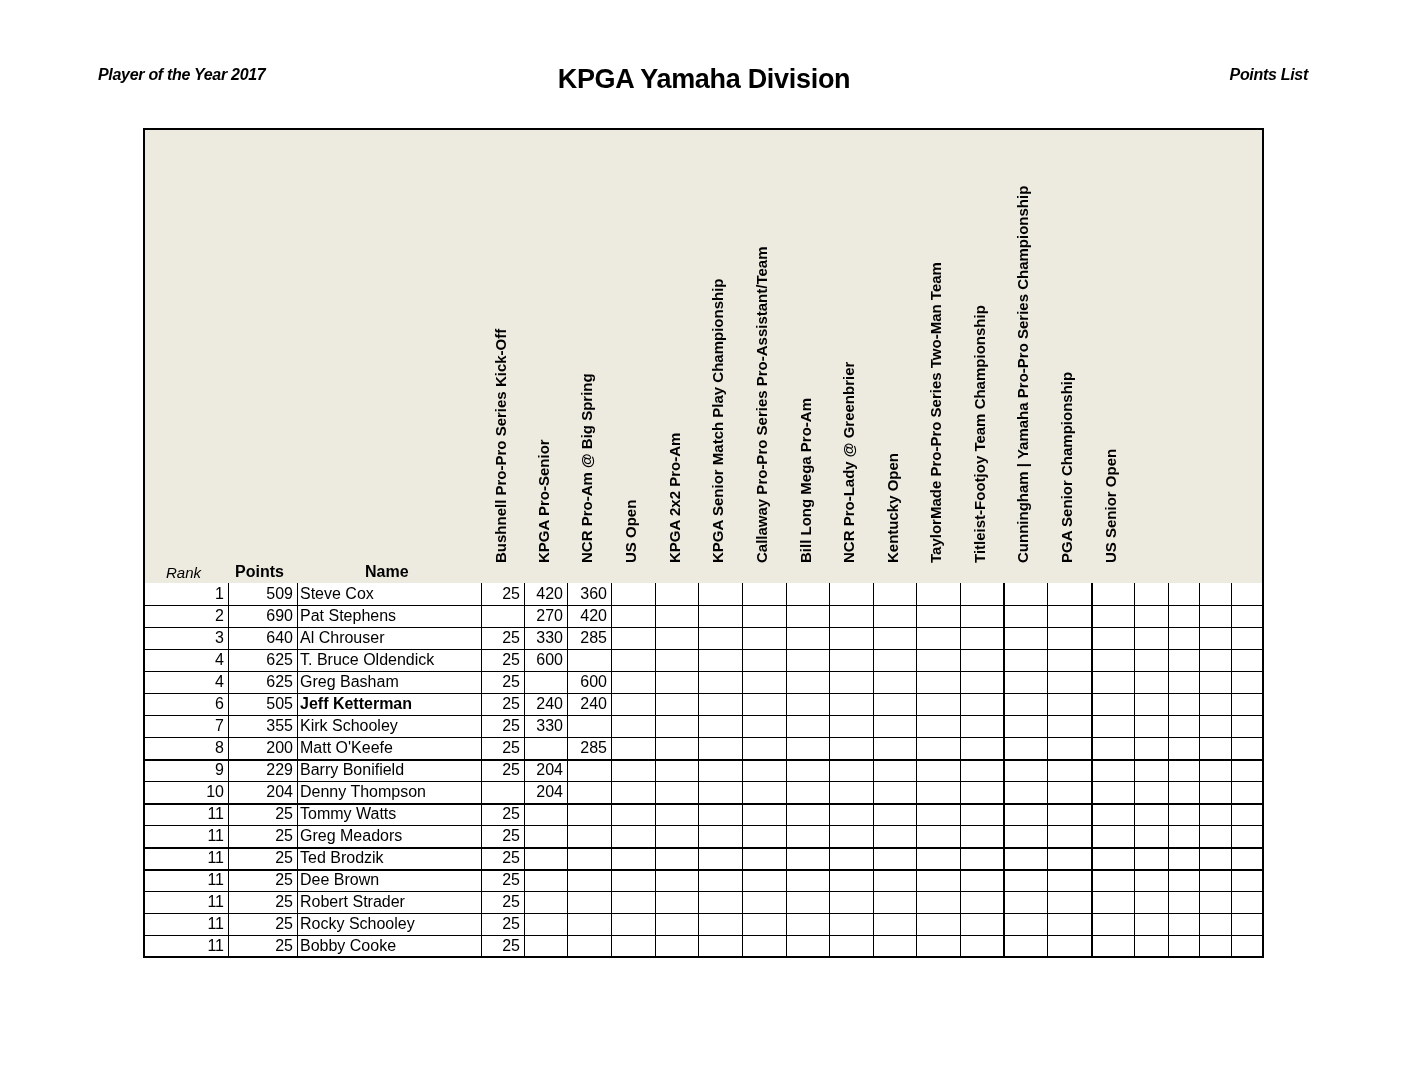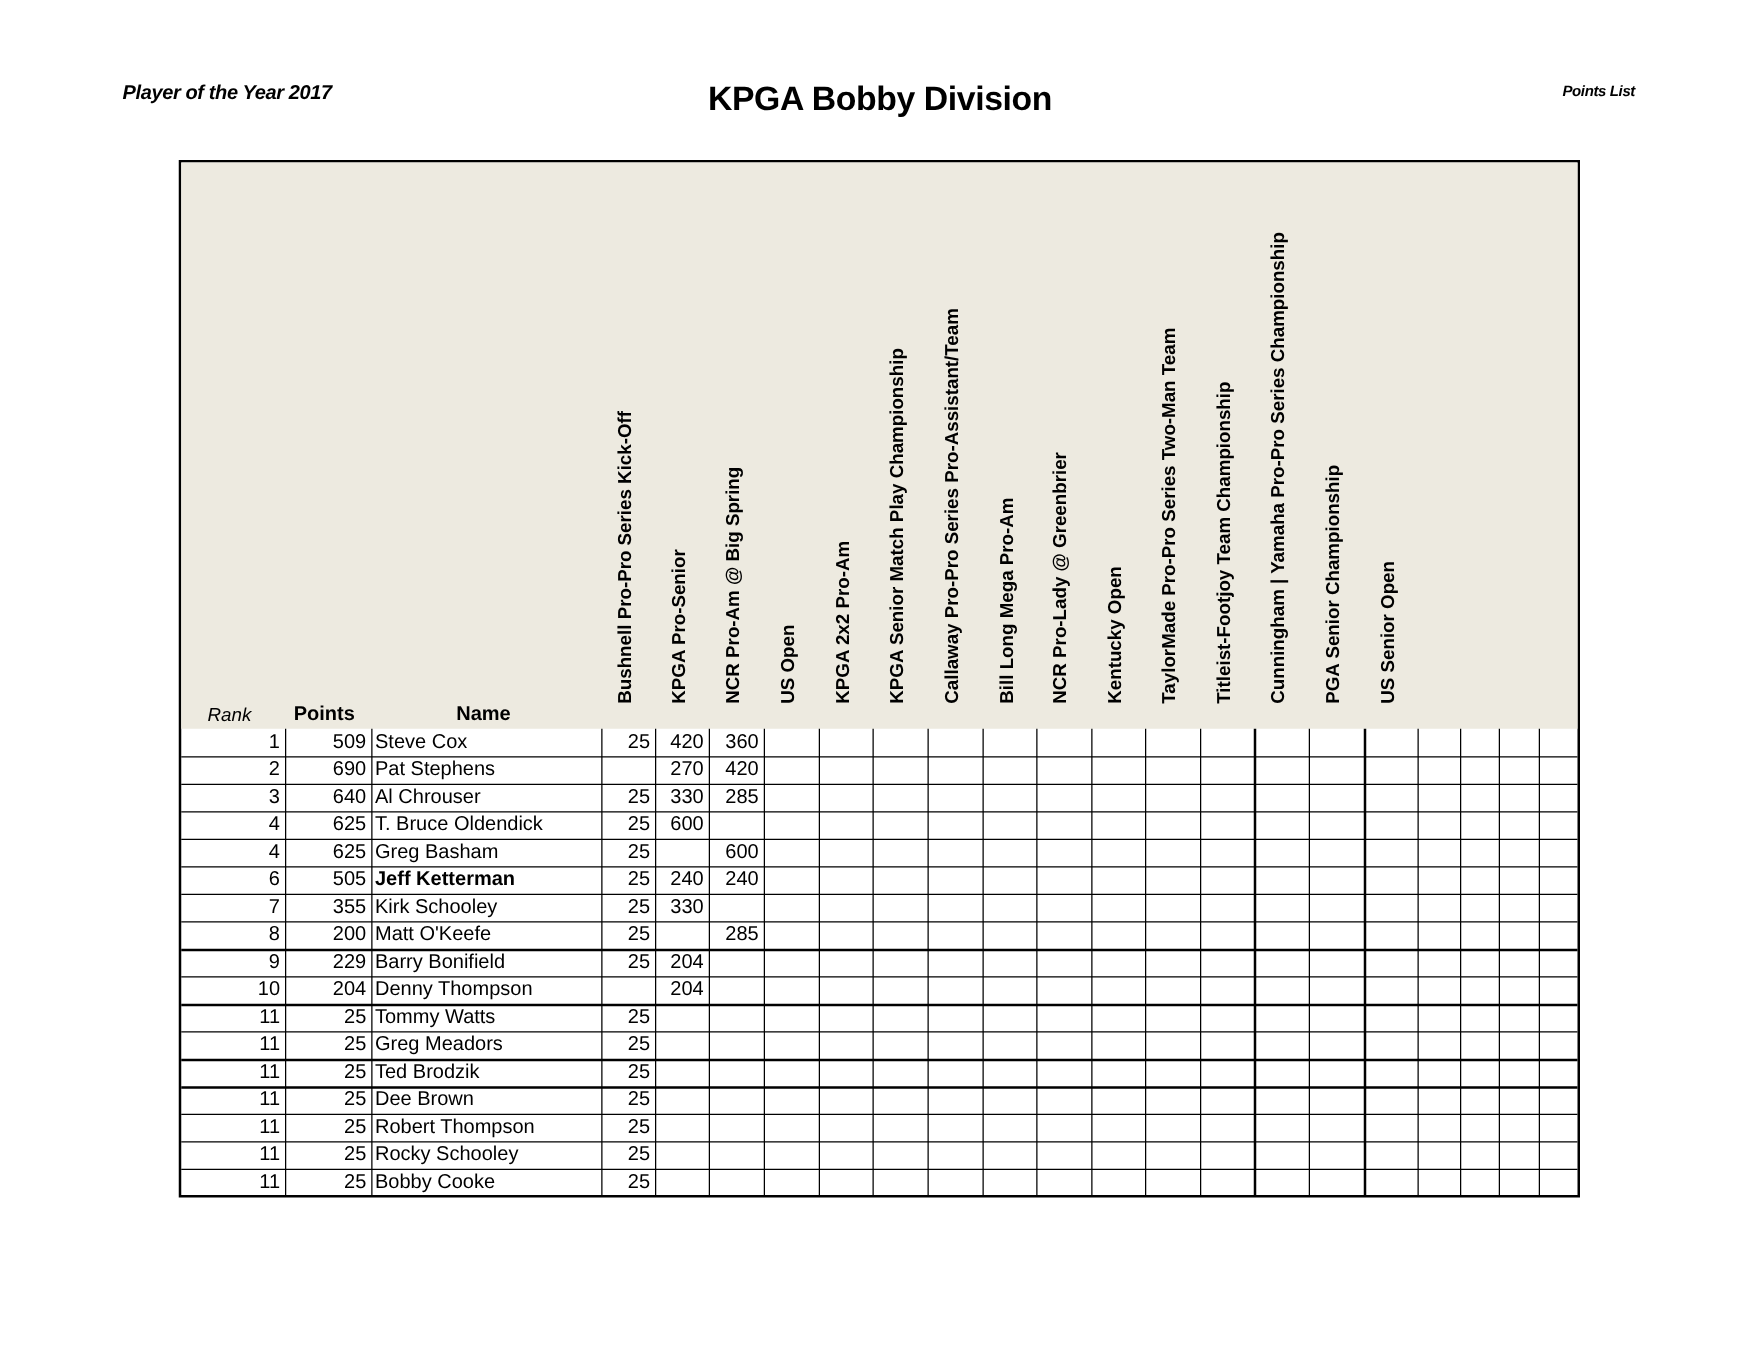--- a/index.html
+++ b/index.html
@@ -1,36 +1,36 @@
 <!DOCTYPE html>
 <html><head>
 <meta charset="utf-8">
 <style>
   html, body { margin:0; padding:0; background:#ffffff; }
   body { width:1408px; height:1088px; position:relative; font-family:"Liberation Sans", sans-serif; color:#000; overflow:hidden; }
   .hdr-left { position:absolute; left:98px; top:66px; font-size:16px; font-weight:bold; font-style:italic; letter-spacing:-0.3px; }
   .hdr-center { position:absolute; left:0; width:1408px; top:64px; text-align:center; font-size:27px; font-weight:bold; letter-spacing:-0.3px; }
-  .hdr-right { position:absolute; right:100px; top:66px; font-size:12px; font-weight:bold; font-style:italic; letter-spacing:-0.3px; }
+  .hdr-right { position:absolute; right:100px; top:66px; font-size:16px; font-weight:bold; font-style:italic; letter-spacing:-0.3px; }
   #sheet { position:absolute; left:143px; top:128px; width:1121px; height:830px; border:2px solid #000; box-sizing:border-box; background:#fff; }
   #head-band { position:absolute; left:0; top:0; right:0; height:453px; background:#edeae0; }
   .col-label { position:absolute; font-size:15px; font-weight:bold; white-space:nowrap; }
   .rot { position:absolute; bottom:0; width:0; height:0; }
   .rot span { position:absolute; left:0; bottom:0; transform-origin:0 0; transform:rotate(-90deg); white-space:nowrap; font-size:15px; font-weight:bold; display:block; line-height:18px; }
   .vline { position:absolute; width:1px; background:#000; }
   .vline.thick { width:2px; }
   .hline { position:absolute; height:1px; background:#000; }
   .hline.thick { height:2px; }
   .cell { position:absolute; font-size:16px; line-height:22px; height:22px; white-space:nowrap; }
   .r { text-align:right; }
 </style>
 </head>
 <body>
 
 <div class="hdr-left">Player of the Year 2017</div>
-<div class="hdr-center">KPGA Bobby Division</div>
+<div class="hdr-center">KPGA Yamaha Division</div>
 <div class="hdr-right">Points List</div>
 
 <div id="sheet">
   <div id="head-band"></div>
   <div class="col-label" style="left:21px; top:434px; font-style:italic; font-weight:normal;">Rank</div>
   <div class="col-label" style="left:90px; top:433px; font-size:16px;">Points</div>
   <div class="col-label" style="left:220px; top:433px; font-size:16px;">Name</div>
   <div id="event-headers">
       <div class="rot" style="left: 347px; top: 451px; bottom: auto;">
         <span>Bushnell Pro-Pro Series Kick-Off</span>
@@ -226,21 +226,21 @@
         <div class="cell r" style="top: 739px; left: 0px; width: 79px;">11</div>
         <div class="cell r" style="top: 739px; left: 83px; width: 65px;">25</div>
         <div class="cell" style="top: 739px; left: 155px; width: 181px;">Dee Brown</div>
         <div class="cell r" style="top: 739px; left: 336px; width: 39px;">25</div>
         <div class="cell r" style="top: 739px; left: 379px; width: 39px;"></div>
         <div class="cell r" style="top: 739px; left: 422px; width: 40px;"></div>
       </div>
       <div>
         <div class="cell r" style="top: 761px; left: 0px; width: 79px;">11</div>
         <div class="cell r" style="top: 761px; left: 83px; width: 65px;">25</div>
-        <div class="cell" style="top: 761px; left: 155px; width: 181px;">Robert Thompson</div>
+        <div class="cell" style="top: 761px; left: 155px; width: 181px;">Robert Strader</div>
         <div class="cell r" style="top: 761px; left: 336px; width: 39px;">25</div>
         <div class="cell r" style="top: 761px; left: 379px; width: 39px;"></div>
         <div class="cell r" style="top: 761px; left: 422px; width: 40px;"></div>
       </div>
       <div>
         <div class="cell r" style="top: 783px; left: 0px; width: 79px;">11</div>
         <div class="cell r" style="top: 783px; left: 83px; width: 65px;">25</div>
         <div class="cell" style="top: 783px; left: 155px; width: 181px;">Rocky Schooley</div>
         <div class="cell r" style="top: 783px; left: 336px; width: 39px;">25</div>
         <div class="cell r" style="top: 783px; left: 379px; width: 39px;"></div>

